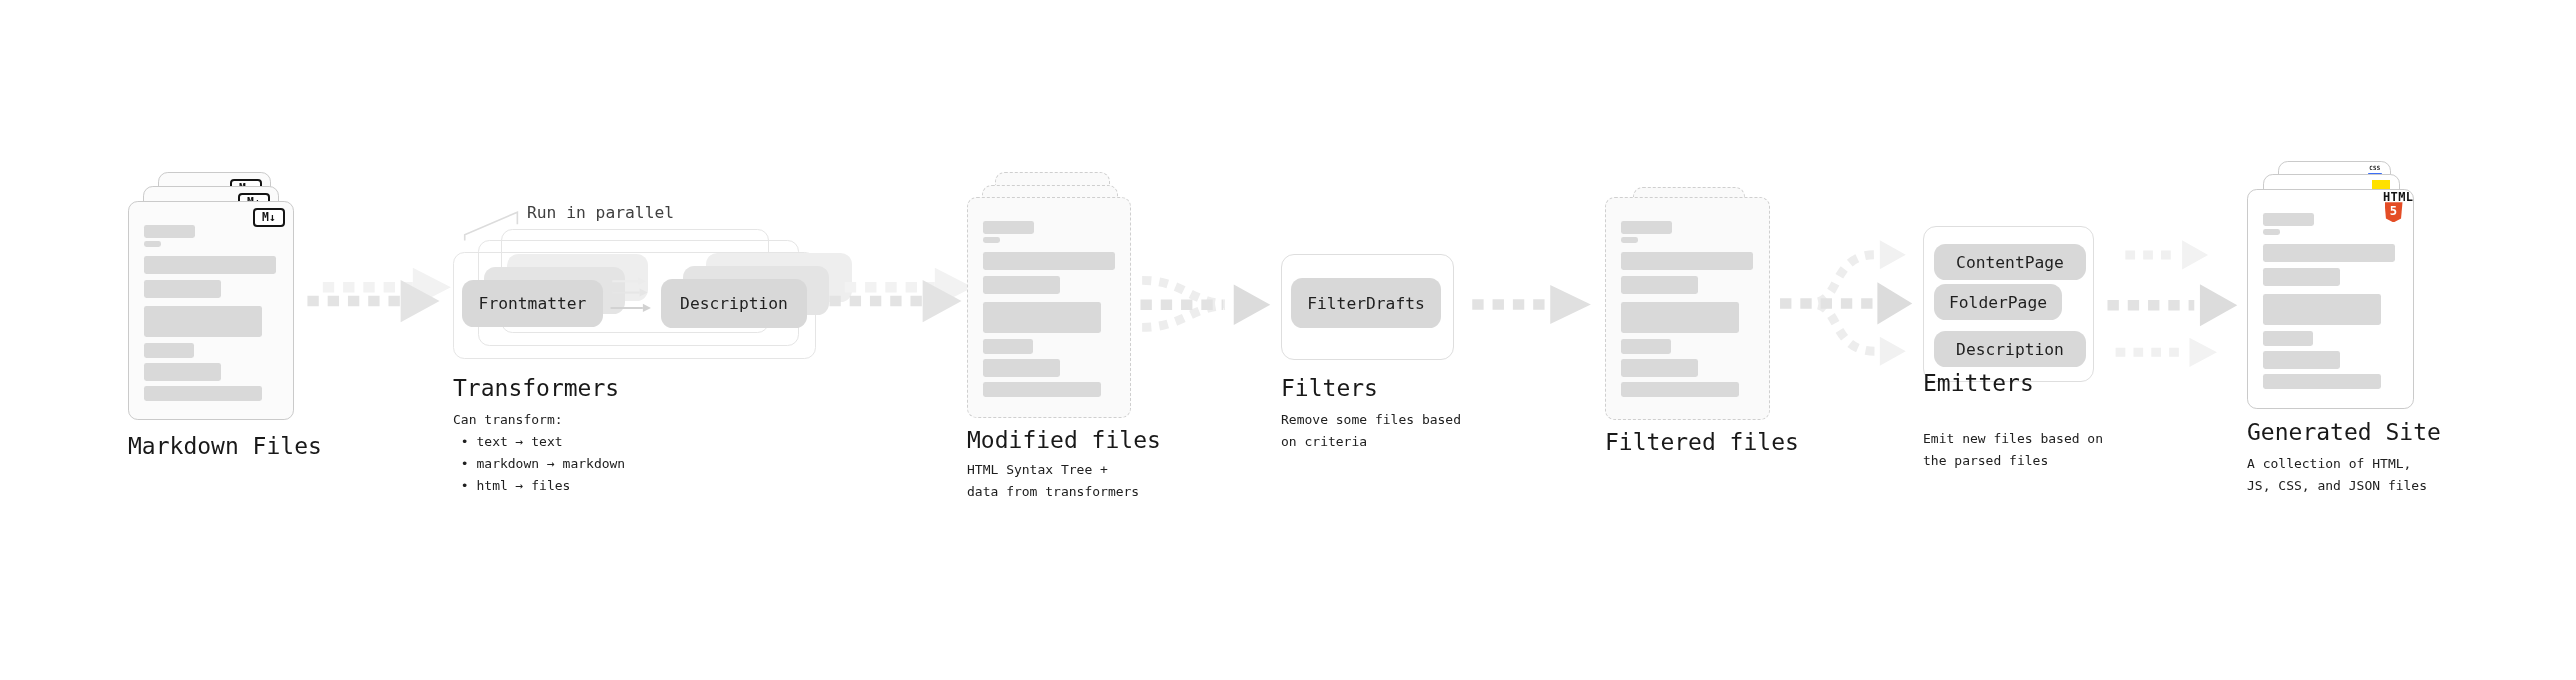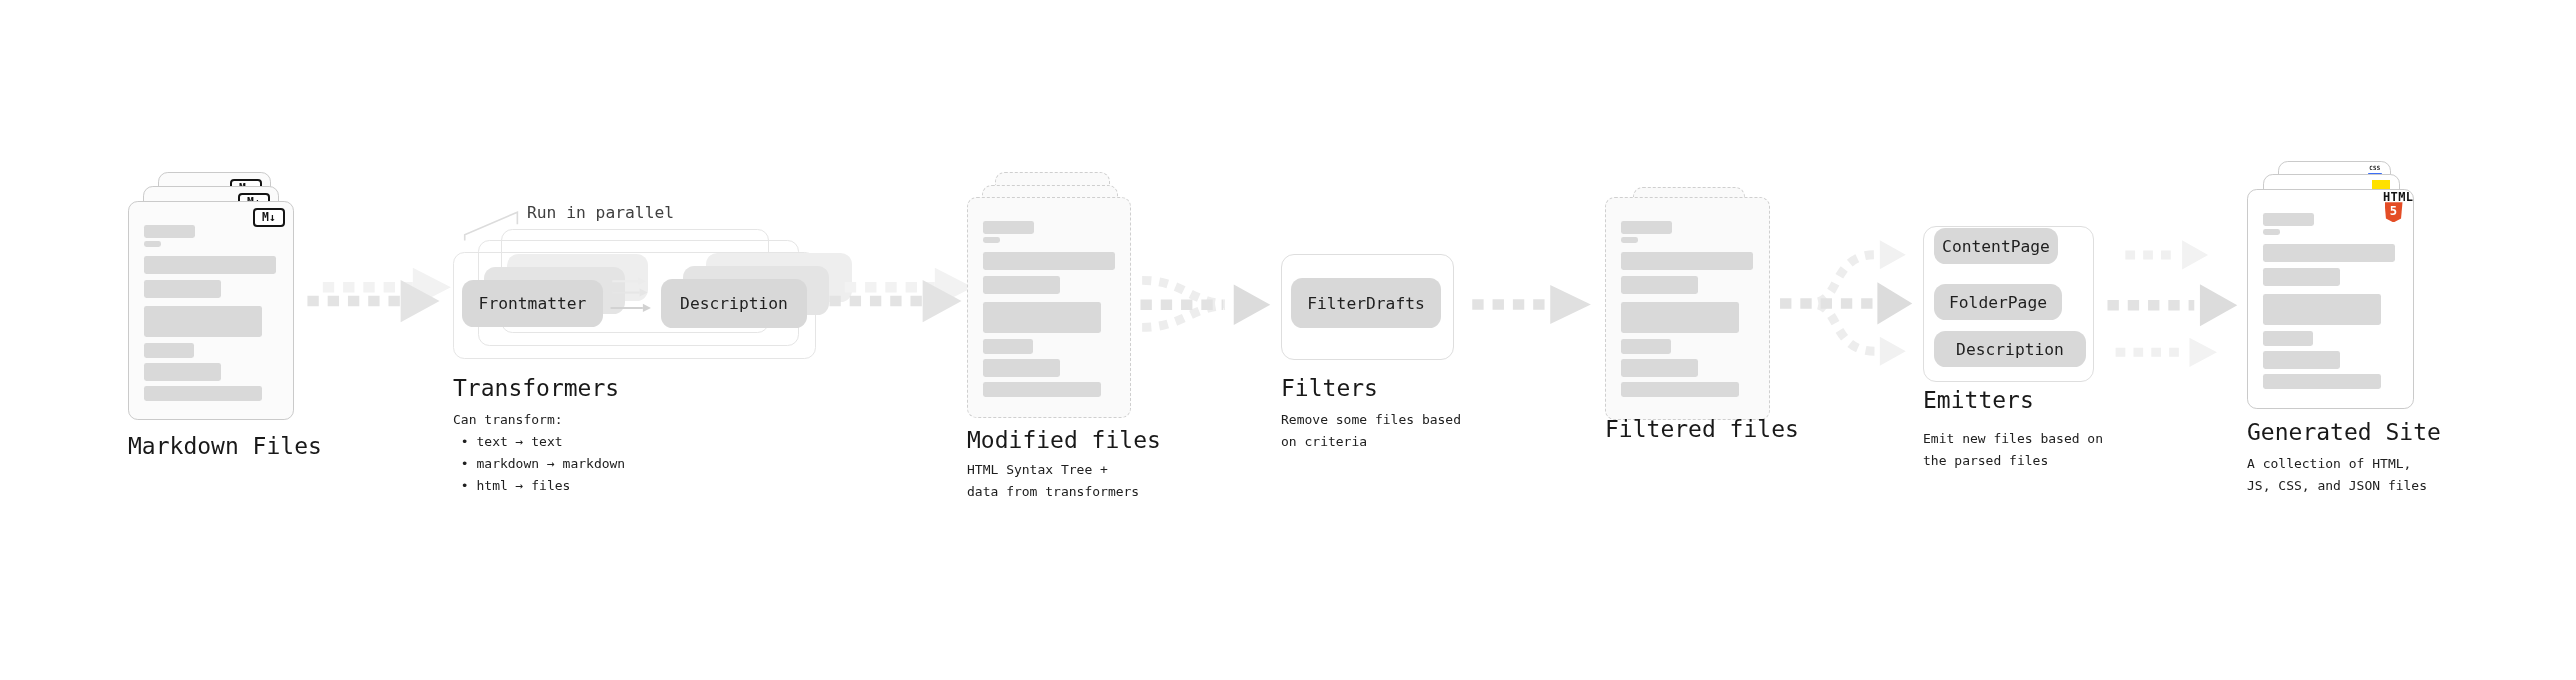--- a/index.html
+++ b/index.html
@@ -165,36 +165,36 @@
     <div class="bar b1"></div>
     <div class="bar b2"></div>
     <div class="bar b3"></div>
     <div class="bar b4"></div>
     <div class="bar b5"></div>
     <div class="bar b6"></div>
     <div class="bar b7"></div>
     <div class="bar b8"></div>
   </div>
 </div>
-<div class="h abs" style="left:1605px;top:415px">Filtered files</div>
+<div class="h abs" style="left:1605px;top:428px">Filtered files</div>
 
 <svg class="abs" style="left:1776px;top:232px" width="146" height="142" viewBox="0 0 180 175">
   <path d="M 52,86 C 78,80 72,28 122,28" fill="none" stroke="#ededed" stroke-width="11" stroke-dasharray="11 10"></path>
   <polygon points="128,10 160,28 128,46" fill="#f1f1f1"></polygon>
   <path d="M 52,90 C 78,96 72,147 122,147" fill="none" stroke="#ededed" stroke-width="11" stroke-dasharray="11 10"></path>
   <polygon points="128,129 160,147 128,165" fill="#f1f1f1"></polygon>
   <line x1="5" y1="88" x2="120" y2="88" stroke="#e2e2e2" stroke-width="13" stroke-dasharray="14 11"></line>
   <polygon points="125,62 168,88 125,114" fill="#dcdcdc"></polygon>
 </svg>
 
 <div class="group abs" style="left:1923px;top:226px;width:171px;height:156px"></div>
-<div class="gbox abs" style="left:1934px;top:228px;width:124px;height:36px">ContentPage</div>
+<div class="gbox abs" style="left:1934px;top:244px;width:152px;height:36px">ContentPage</div>
 <div class="gbox abs" style="left:1934px;top:284px;width:128px;height:36px">FolderPage</div>
 <div class="gbox abs" style="left:1934px;top:331px;width:152px;height:36px">Description</div>
-<div class="h abs" style="left:1923px;top:386px">Emitters</div>
+<div class="h abs" style="left:1923px;top:369px">Emitters</div>
 <div class="abs" style="left:1923px;top:428px">
   <div class="d">Emit new files based on</div>
   <div class="d">the parsed files</div>
 </div>
 
 <svg class="abs" style="left:2101px;top:232px" width="146" height="140" viewBox="0 0 180 172">
   <line x1="30" y1="28" x2="95" y2="28" stroke="#f0f0f0" stroke-width="11" stroke-dasharray="12 10"></line>
   <polygon points="100,10 132,28 100,46" fill="#f2f2f2"></polygon>
   <line x1="8" y1="90" x2="115" y2="90" stroke="#e2e2e2" stroke-width="13" stroke-dasharray="14 11"></line>
   <polygon points="122,64 168,90 122,116" fill="#dcdcdc"></polygon>

